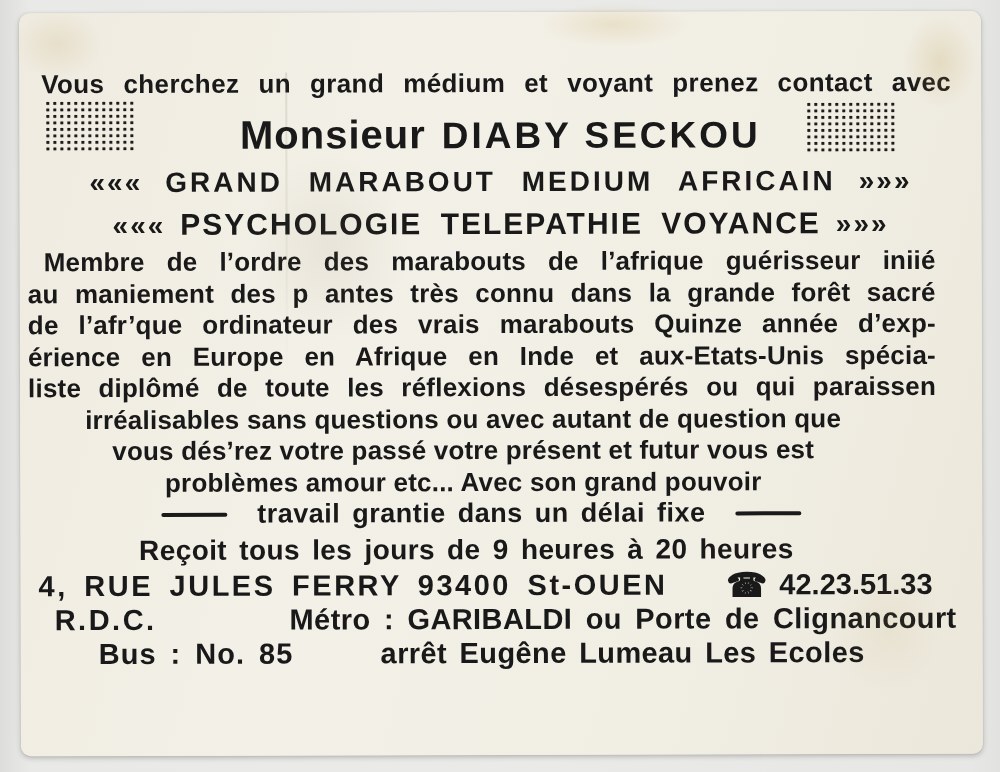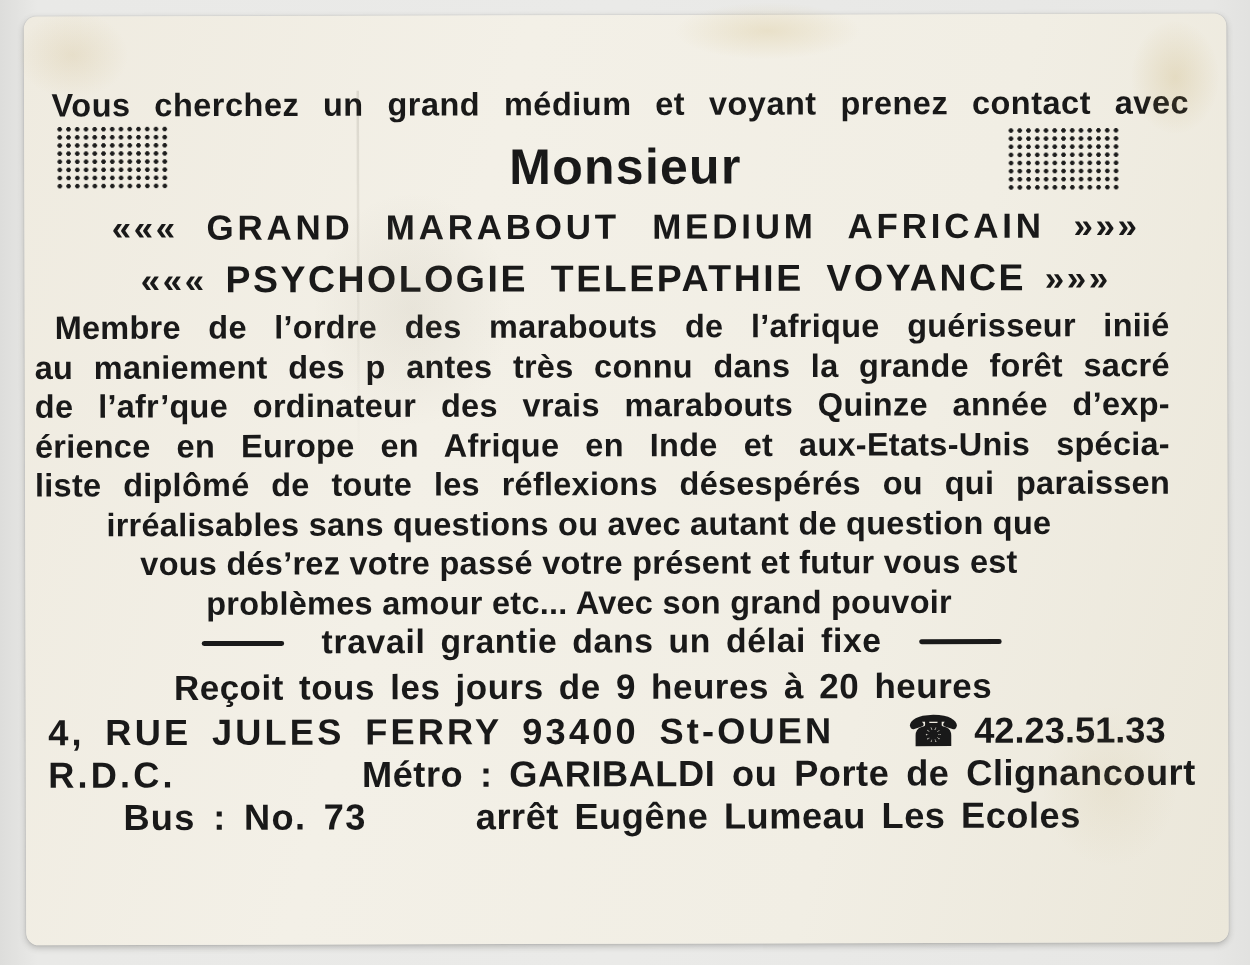--- a/index.html
+++ b/index.html
@@ -63,21 +63,21 @@
 
   .hours{font-size:28px;font-weight:700;line-height:33px;margin-top:3px;
     text-align:center;padding-right:70px;letter-spacing:.4px;word-spacing:4px;}
 
   .row{display:flex;align-items:baseline;font-size:29px;font-weight:700;line-height:34px;}
   .addr-row{justify-content:space-between;padding:0 50px 0 18px;margin-top:1px;}
   .addr{letter-spacing:2.5px;word-spacing:6px;white-space:nowrap;}
   .phone{display:flex;align-items:baseline;gap:12px;white-space:nowrap;}
   .phone-icon{font-size:33px;position:relative;top:2px;}
   .metro-row{padding:0 26px 0 18px;}
-  .floor{letter-spacing:2.5px;}
+  .floor{letter-spacing:2.5px;margin-left:16px;}
   .metro{margin-left:auto;letter-spacing:.4px;word-spacing:5px;white-space:nowrap;}
   .bus-row{justify-content:space-between;padding:0 118px 0 78px;}
   .busline{letter-spacing:1px;word-spacing:5px;white-space:nowrap;}
   .busstop{letter-spacing:.4px;word-spacing:4px;white-space:nowrap;}
 </style>
 </head>
 <body>
 
 <div class="card">
   <div class="stain s1"></div>
@@ -86,20 +86,21 @@
   <div class="stain s4"></div>
   <div class="stain s5"></div>
   <div class="crease"></div>
 
   <div class="intro">Vous cherchez un grand médium et voyant prenez contact avec</div>
 
   <div class="header-row">
     <div class="dots dots-left"></div>
     <div class="title-line">
       <span class="title-prefix">Monsieur</span>
+      <span class="title-name">DIABY SECKOU</span>
     </div>
     <div class="dots dots-right"></div>
   </div>
 
   <div class="subhead1">
     <span class="chev">«««</span>
     <span class="txt">GRAND MARABOUT MEDIUM AFRICAIN</span>
     <span class="chev">»»»</span>
   </div>
 
@@ -135,16 +136,16 @@
       <span>42.23.51.33</span>
     </span>
   </div>
 
   <div class="row metro-row">
     <span class="floor">R.D.C.</span>
     <span class="metro">Métro : GARIBALDI ou Porte de Clignancourt</span>
   </div>
 
   <div class="row bus-row">
-    <span class="busline">Bus : No. 73</span>
+    <span class="busline">Bus : No. 85</span>
     <span class="busstop">arrêt Eugêne Lumeau Les Ecoles</span>
   </div>
 </div>
 
 </body></html>

